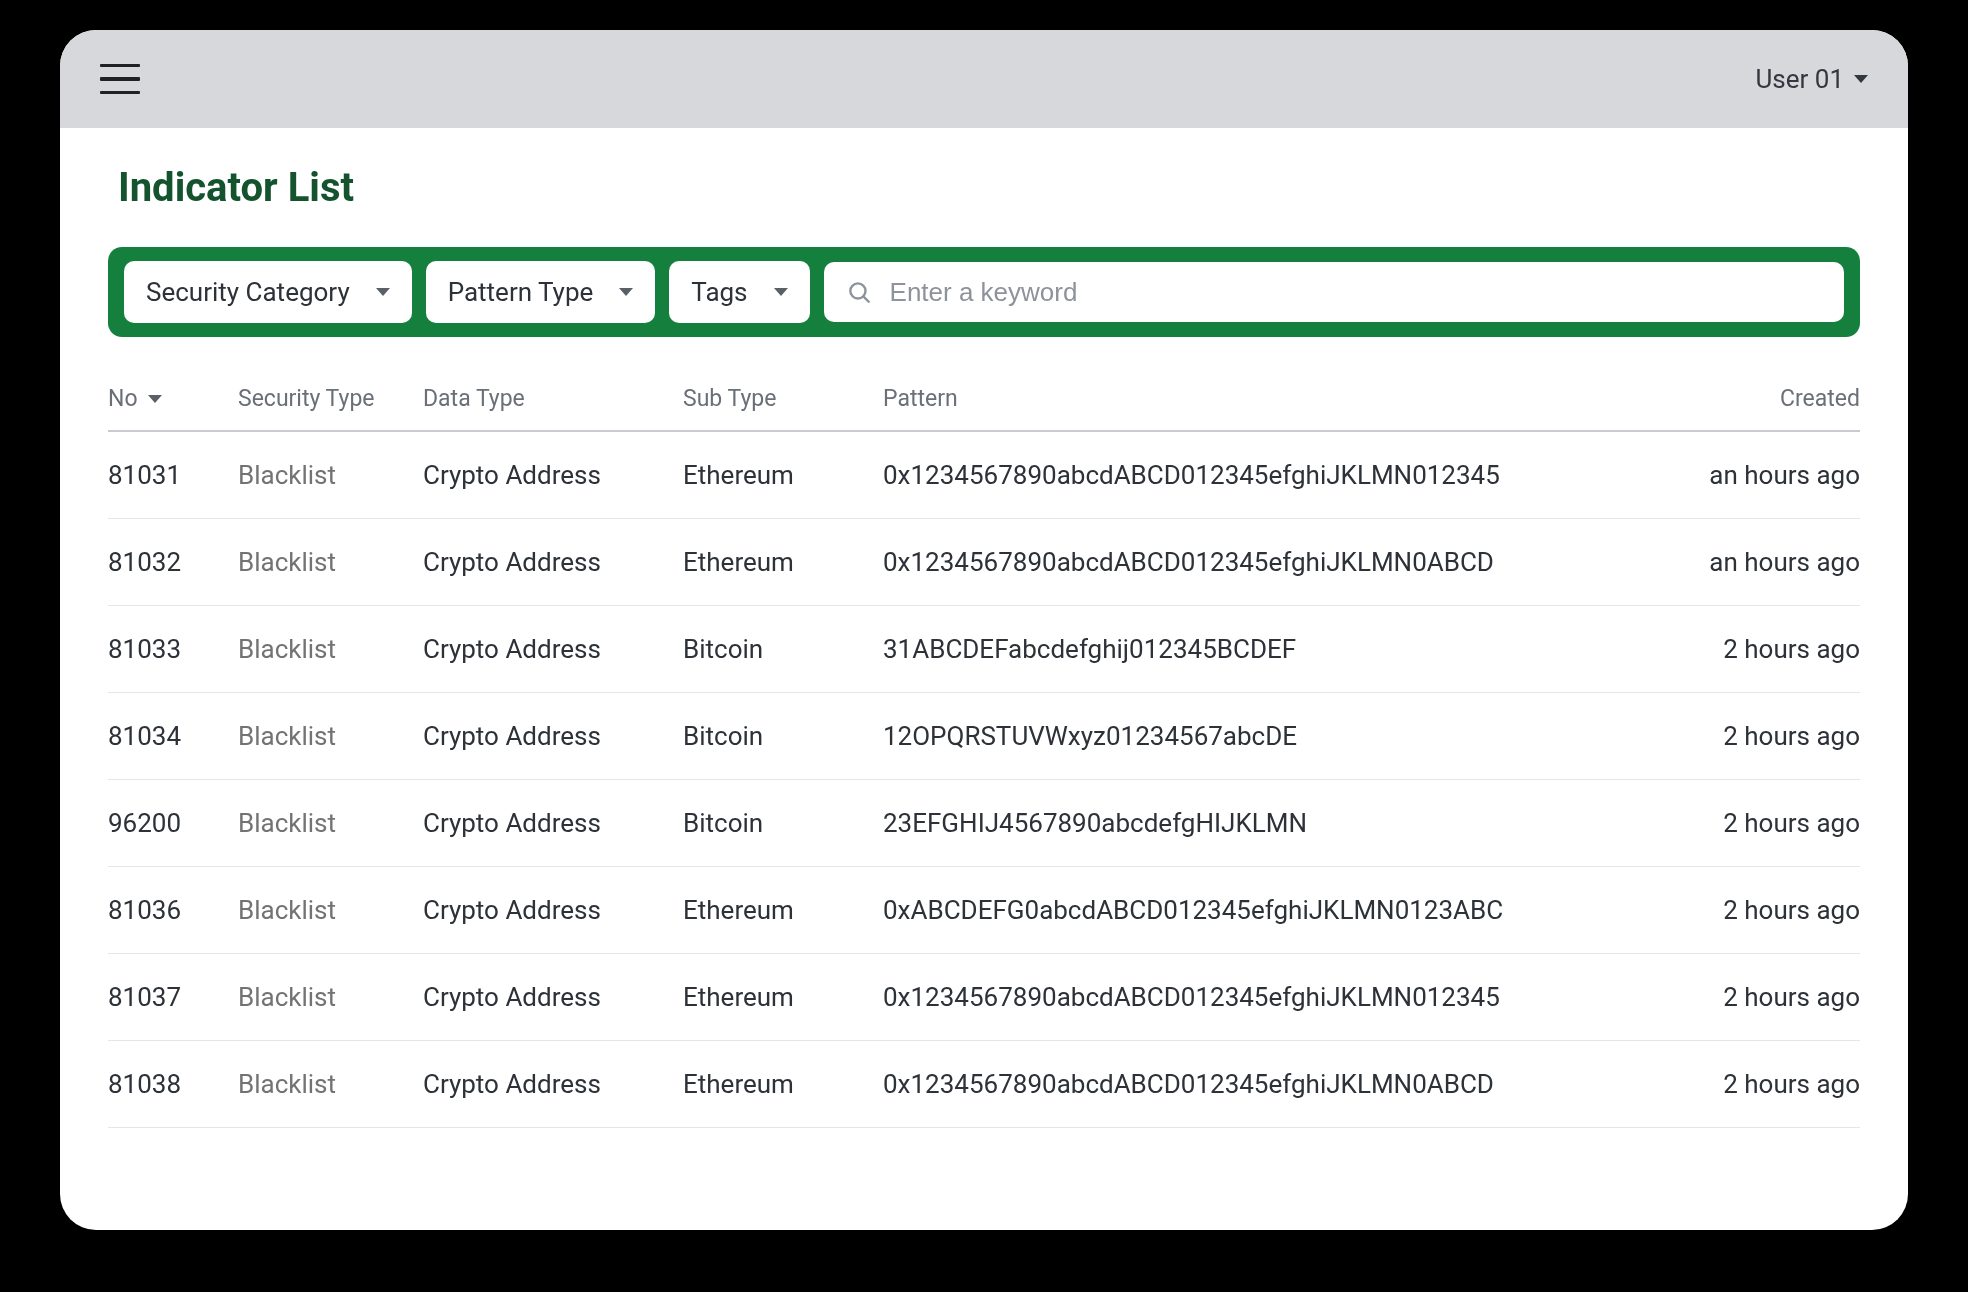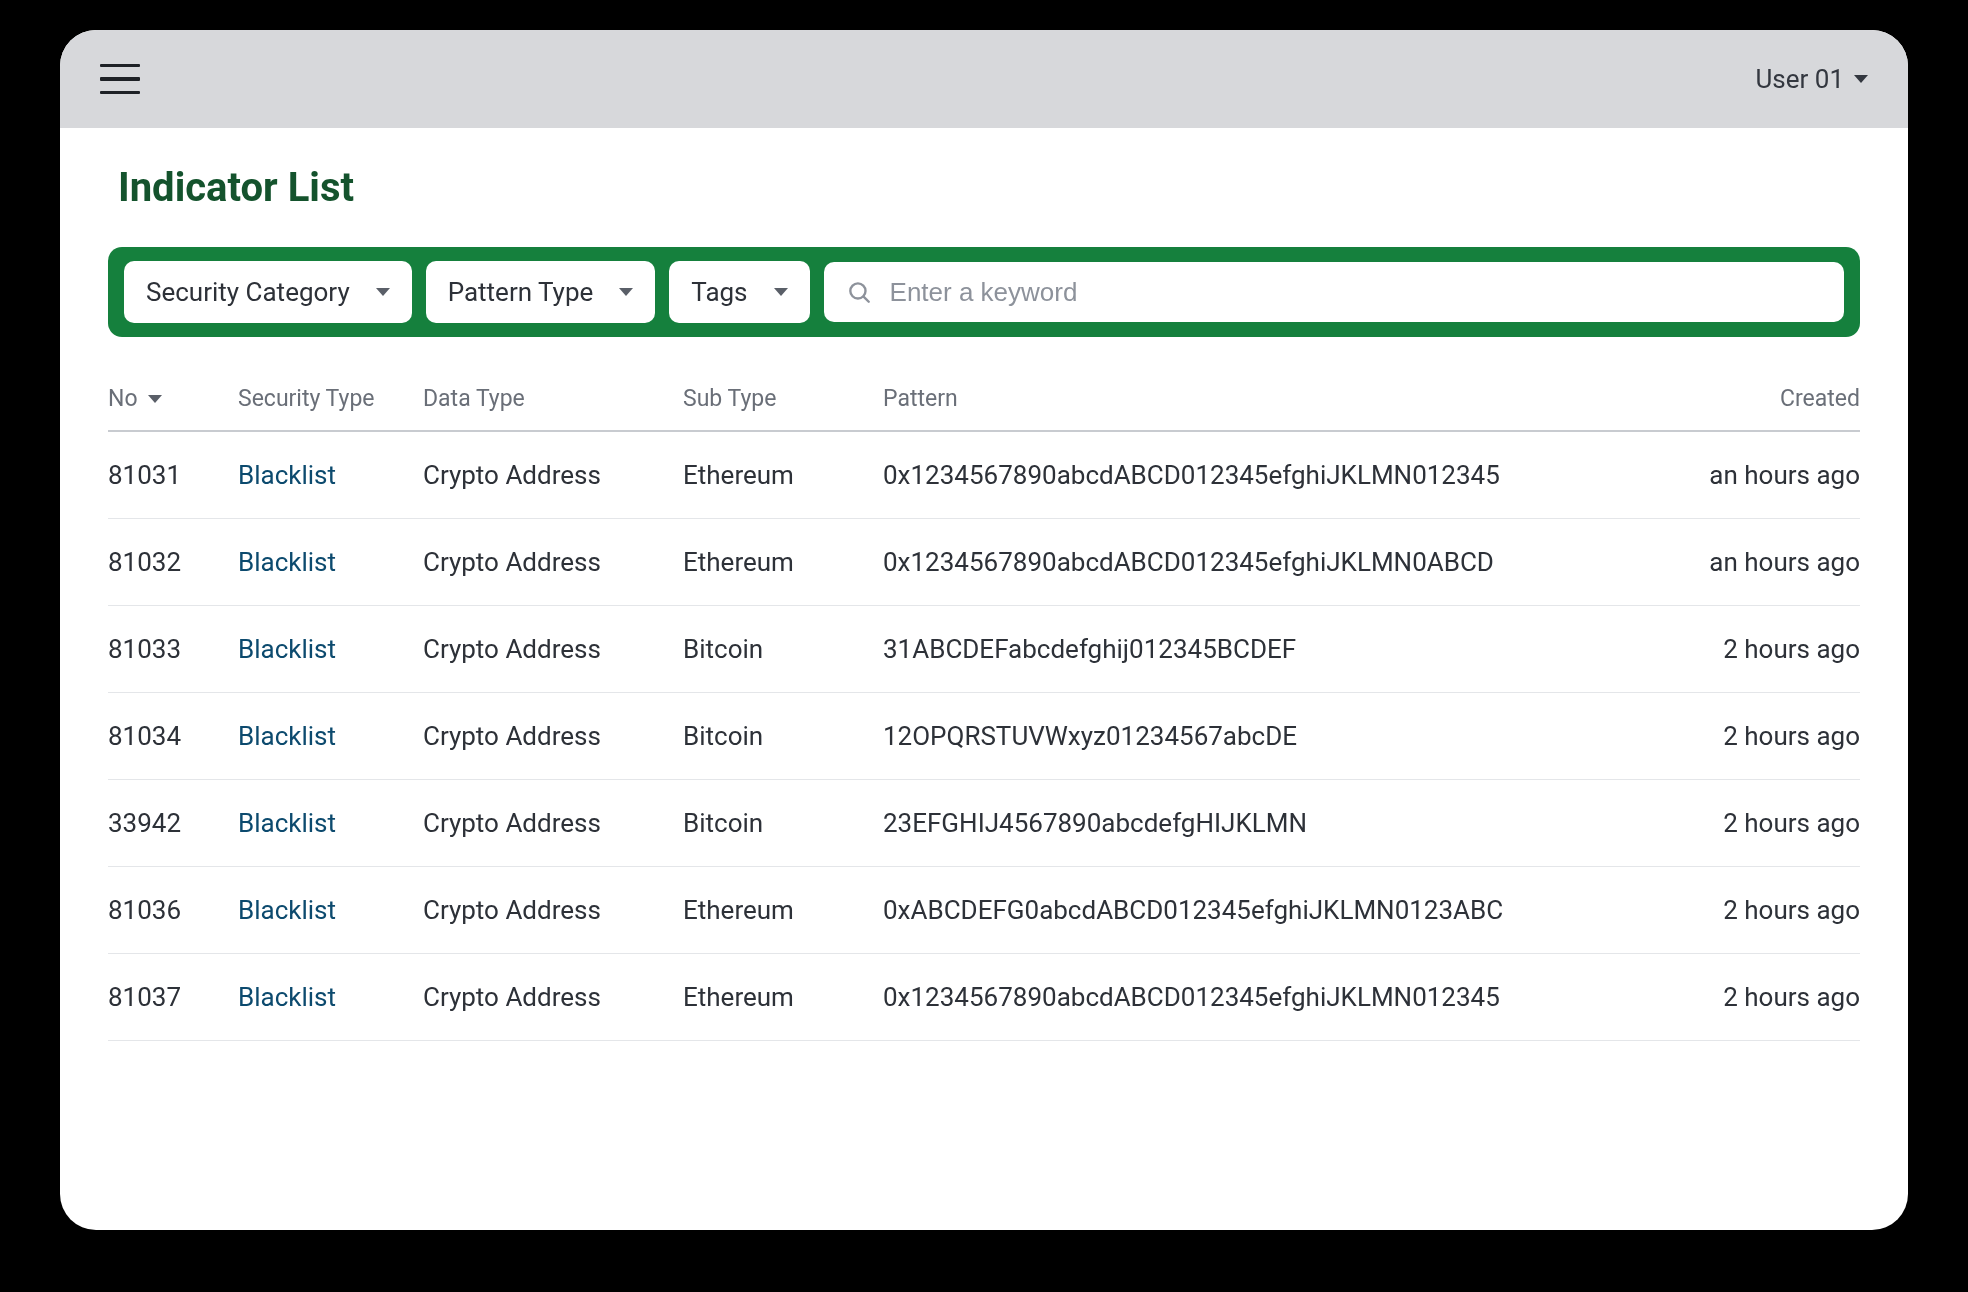--- a/index.html
+++ b/index.html
@@ -127,21 +127,21 @@
     .th-content .caret-down { border-top-color: #5a5f68; }
     table.ind tbody td {
       font-size: 26px;
       color: #2d3138;
       padding: 28px 0;
       border-bottom: 1px solid #e4e6e9;
       white-space: nowrap;
       overflow: hidden;
       text-overflow: ellipsis;
     }
-    table.ind tbody td.sec { color: #0c4a6e; margin-top: 10px; }
+    table.ind tbody td.sec { color: #737373; margin-top: 10px; }
     table.ind tbody td.right { text-align: right; }
   </style>
 </head>
 <body>
 
 <div class="window">
 
   <div class="topbar">
     <div class="hamburger">
       <span></span>
@@ -233,21 +233,21 @@
           </tr>
           <tr>
             <td>81034</td>
             <td class="sec">Blacklist</td>
             <td>Crypto Address</td>
             <td>Bitcoin</td>
             <td>12OPQRSTUVWxyz01234567abcDE</td>
             <td class="right">2 hours ago</td>
           </tr>
           <tr>
-            <td>33942</td>
+            <td>96200</td>
             <td class="sec">Blacklist</td>
             <td>Crypto Address</td>
             <td>Bitcoin</td>
             <td>23EFGHIJ4567890abcdefgHIJKLMN</td>
             <td class="right">2 hours ago</td>
           </tr>
           <tr>
             <td>81036</td>
             <td class="sec">Blacklist</td>
             <td>Crypto Address</td>
@@ -256,17 +256,25 @@
             <td class="right">2 hours ago</td>
           </tr>
           <tr>
             <td>81037</td>
             <td class="sec">Blacklist</td>
             <td>Crypto Address</td>
             <td>Ethereum</td>
             <td>0x1234567890abcdABCD012345efghiJKLMN012345</td>
             <td class="right">2 hours ago</td>
           </tr>
+          <tr>
+            <td>81038</td>
+            <td class="sec">Blacklist</td>
+            <td>Crypto Address</td>
+            <td>Ethereum</td>
+            <td>0x1234567890abcdABCD012345efghiJKLMN0ABCD</td>
+            <td class="right">2 hours ago</td>
+          </tr>
         </tbody>
     </table>
 
   </div>
 </div>
 
 </body></html>

